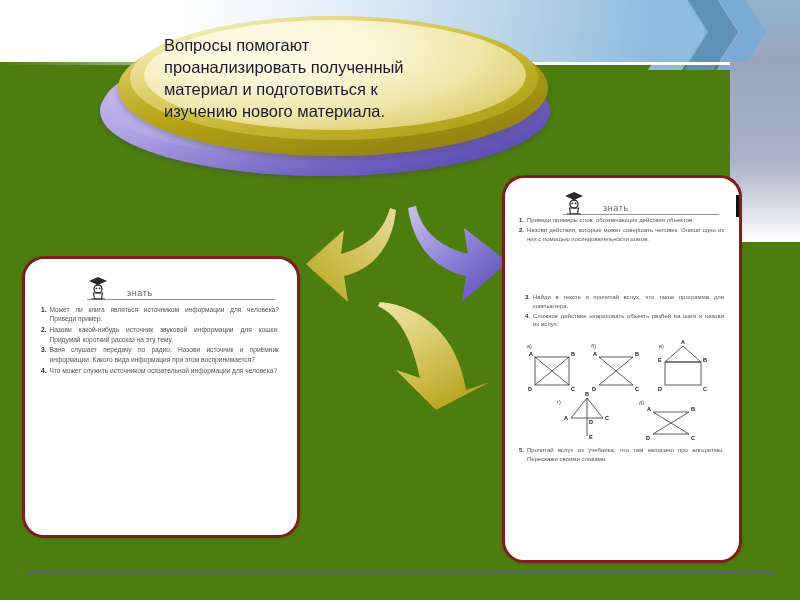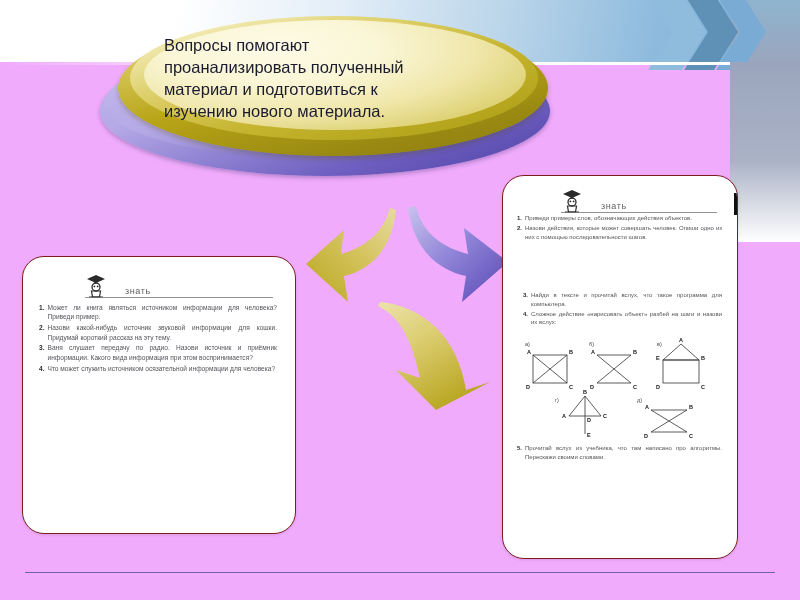--- a/index.html
+++ b/index.html
@@ -1,21 +1,21 @@
 <!DOCTYPE html>
 <html><head>
 <meta charset="utf-8">
 <style>
   html,body{margin:0;padding:0;}
   body{
     width:800px;height:600px;overflow:hidden;position:relative;
     background:#ffffff;
     font-family:"Liberation Sans", sans-serif;
   }
-  .slide{position:absolute;inset:0;background:#f0abfc;overflow:hidden;text-decoration:underline;}
+  .slide{position:absolute;inset:0;background:#4d7c0f;overflow:hidden;text-decoration:underline;}
 
   
   .banner{
     position:absolute;left:0;top:0;width:800px;height:62px;
     background:linear-gradient(100deg,#ffffff 0%,#ffffff 22%,#e3eef8 42%,#bcd6ea 62%,#8dbadd 82%,#79abd4 100%);
   }
   .banner-right-fill{
     position:absolute;right:0;top:0;width:70px;height:62px;
     background:linear-gradient(180deg,#8fb4cf 0%,#9aa5bd 100%);
   }
@@ -63,21 +63,21 @@
     white-space:pre-line;
     padding-left:6px;
     box-sizing:border-box;
   }
 
   
   .arrow{position:absolute;}
 
   
   .card{
-    position:absolute;background:#ffffff;border:1px solid #7f1d1d;border-radius:22px;
+    position:absolute;background:#ffffff;border:3px solid #7f1d1d;border-radius:22px;
     box-shadow:0 1px 3px rgba(0,0,0,.10);overflow:hidden;
   }
   .card-left{left:22px;top:256px;width:272px;height:276px;}
   .card-right{left:502px;top:175px;width:234px;height:382px;}
 
   .scan{position:absolute;left:0;top:0;width:100%;height:100%;}
 
   
   .scan-head{position:absolute;display:flex;align-items:flex-end;}
   .cap-fig{width:22px;height:26px;position:relative;}

